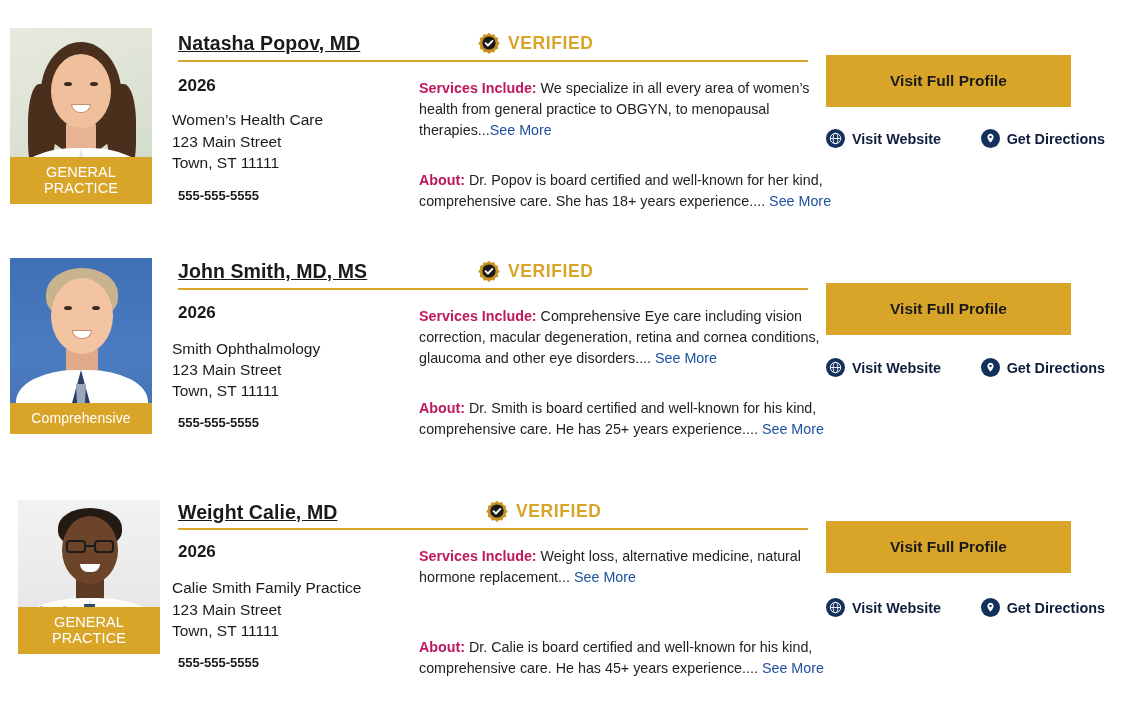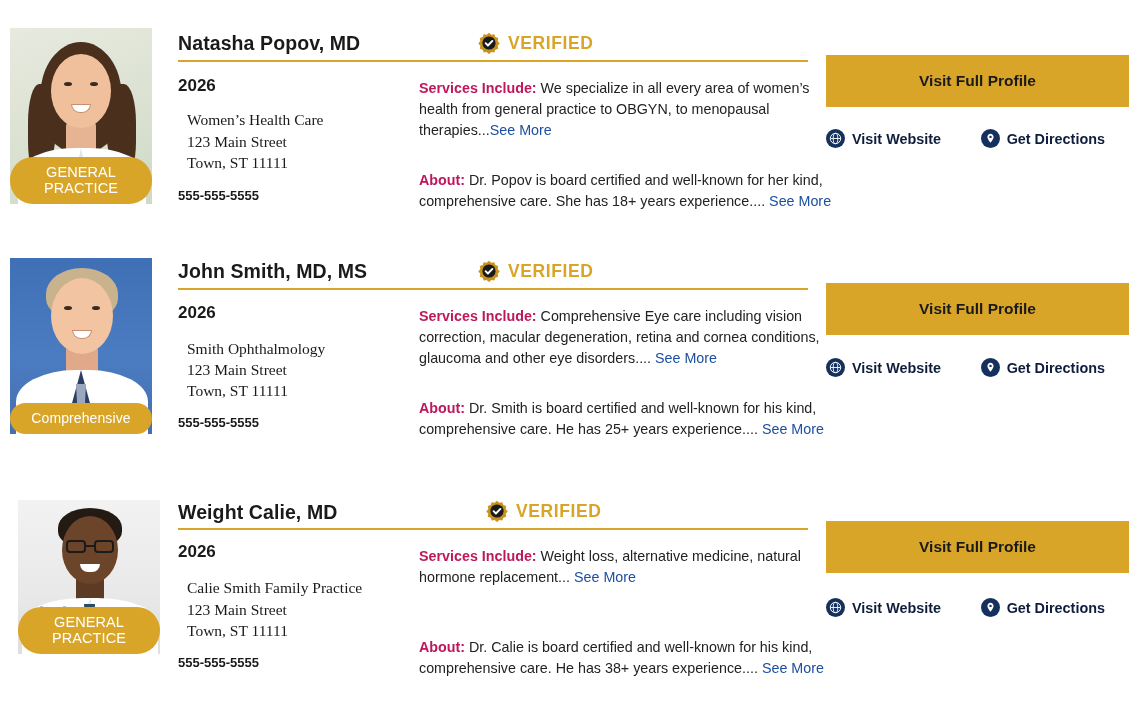--- a/index.html
+++ b/index.html
@@ -41,21 +41,20 @@
     left: 0;
     bottom: 0;
     background: #d9a528;
     color: #ffffff;
     font-size: 14.5px;
     padding: 7px 8px 8px 8px;
     width: 142px;
     text-align: center;
     letter-spacing: 0.1px;
     font-family: "Liberation Sans", sans-serif;
-    border-radius: 23px;
   }
   .badge-cat.small { font-size: 14px; }
 
   
   .ph-bg-1 { background: linear-gradient(160deg,#e7eadf 0%,#dde3d4 45%,#cfd9c5 100%); }
   .ph-bg-2 { background: linear-gradient(180deg,#3f6fb5 0%,#4b7cc2 55%,#456fae 100%); }
   .ph-bg-3 { background: linear-gradient(180deg,#f2f2f2 0%,#e9e9e9 60%,#dedede 100%); }
 
   .head {
     position: absolute;
@@ -73,43 +72,43 @@
   .neck { position: absolute; border-radius: 6px; }
 
   
   .name {
     position: absolute;
     left: 178px;
     font-size: 19.5px;
     font-weight: bold;
     color: #1a1a1a;
     letter-spacing: 0.1px;
+    text-decoration: underline;
   }
   .rule {
     position: absolute;
     left: 178px;
     height: 2px;
     background: #d9a528;
     width: 630px;
   }
   .year {
     position: absolute;
     left: 178px;
     font-size: 17px;
     font-weight: bold;
     color: #1a1a1a;
   }
   .addr {
     position: absolute;
-    left: 187px;
+    left: 172px;
     font-size: 15.5px;
     color: #1a1a1a;
     line-height: 20.5px;
     white-space: pre-line;
-    font-family: Liberation Serif, serif;
   }
   .phone {
     position: absolute;
     left: 178px;
     font-size: 13px;
     font-weight: bold;
     color: #1a1a1a;
   }
 
   
@@ -139,21 +138,21 @@
   .svc b, .about b { font-weight: bold; color: #be185d; }
   .more {
     color: #1d4fa0;
     cursor: pointer;
   }
 
   
   .visit-btn {
     position: absolute;
     left: 826px;
-    width: 303px;
+    width: 245px;
     height: 52px;
     background: #d9a528;
     color: #1a1a1a;
     font-weight: bold;
     font-size: 15.5px;
     display: flex;
     align-items: center;
     justify-content: center;
     cursor: pointer;
     border: none;
@@ -375,21 +374,21 @@
   <div class="addr" style="top:143px;">Town, ST  11111</div>
   <div class="phone" style="top:177px;">555-555-5555</div>
 
   <div class="svc" style="top:68px;">
     <b>Services Include:</b>
     <span>Weight loss, alternative medicine, natural hormone replacement...</span> <span class="more">See More</span>
   </div>
 
   <div class="about" style="top:159px;">
     <b>About:</b>
-    <span>Dr. Calie is board certified and well-known for his kind, comprehensive care. He has 38+ years experience....</span> <span class="more">See More</span>
+    <span>Dr. Calie is board certified and well-known for his kind, comprehensive care. He has 45+ years experience....</span> <span class="more">See More</span>
   </div>
 
   <button class="visit-btn" style="top:43px;">Visit Full Profile</button>
 
   <div class="link-row" style="top:120px;">
     <span class="ilink">
       <span class="ico-circle">
         <svg width="13" height="13" viewBox="0 0 16 16">
             <circle cx="8" cy="8" r="6.4" fill="none" stroke="#ffffff" stroke-width="1.2"></circle>
             <ellipse cx="8" cy="8" rx="2.8" ry="6.4" fill="none" stroke="#ffffff" stroke-width="1.1"></ellipse>

